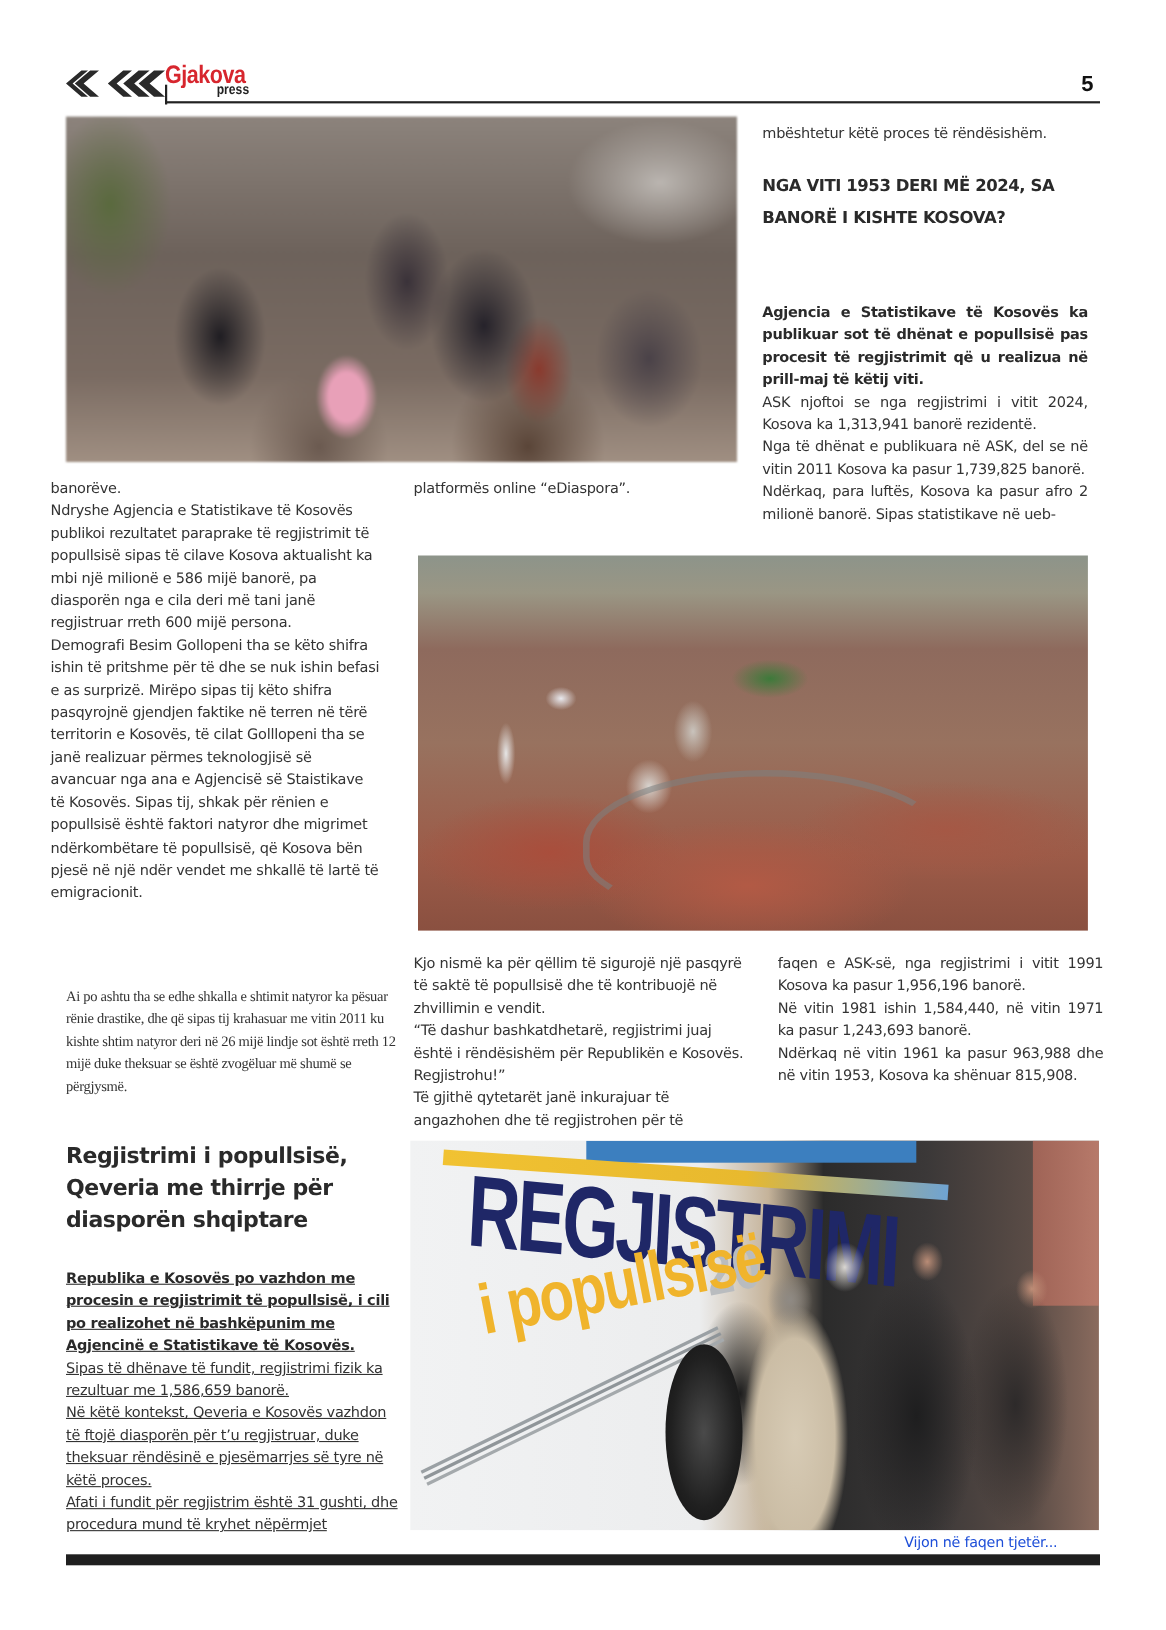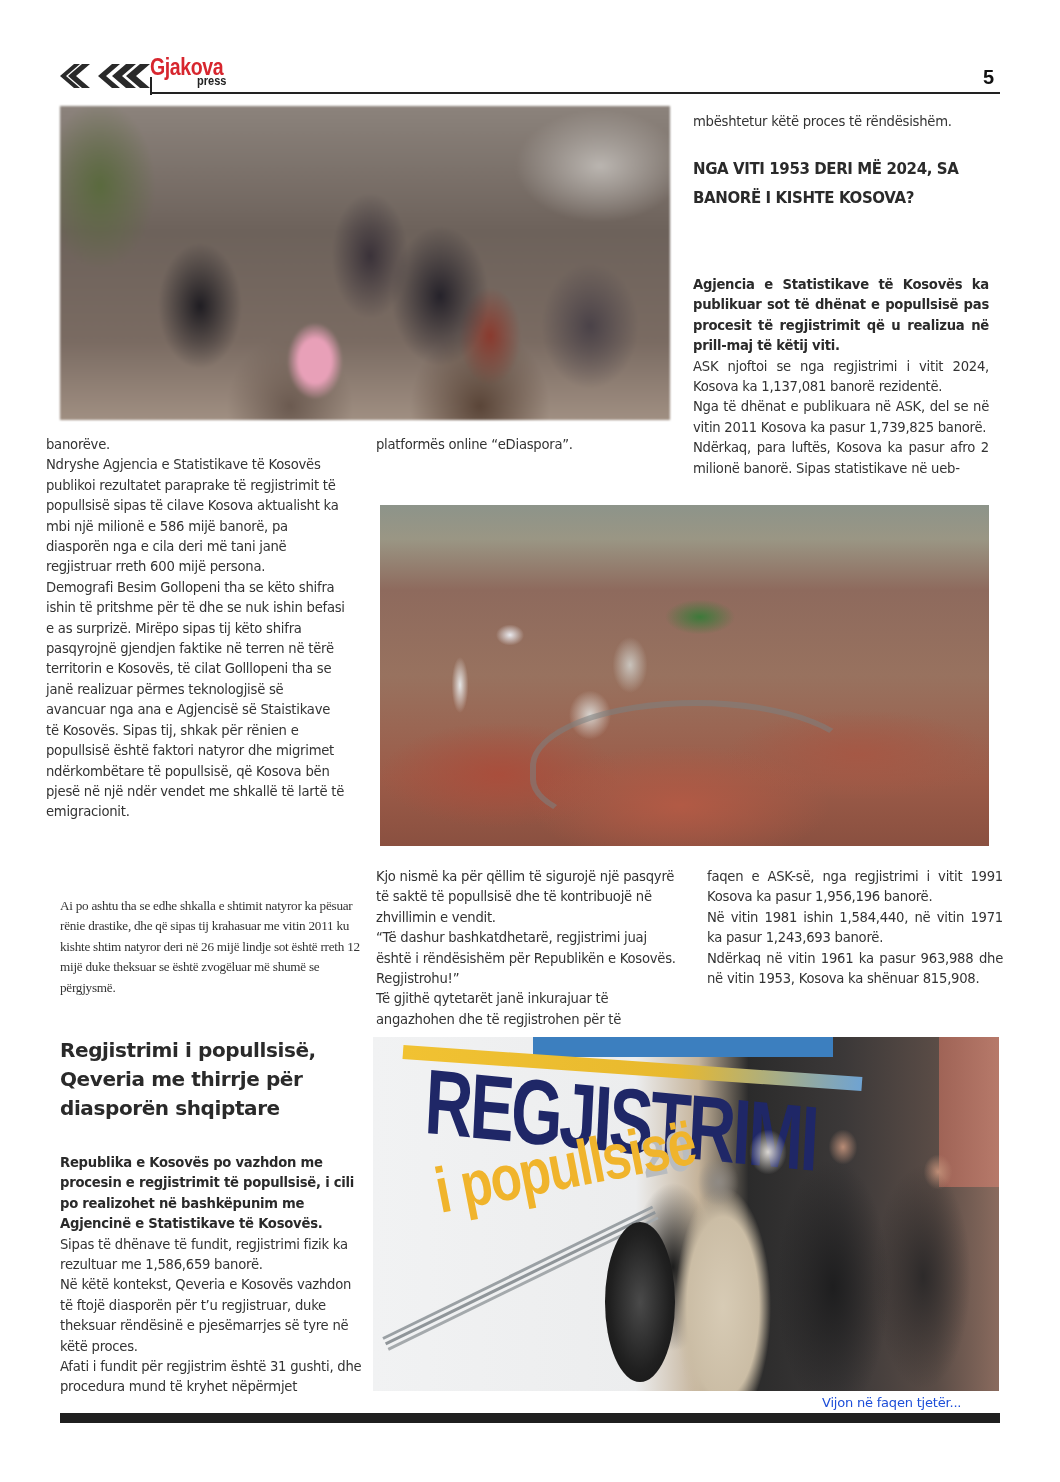--- a/index.html
+++ b/index.html
@@ -101,21 +101,21 @@
 </div>
 
 <div class="photo crowd" title="Crowd of people walking"></div>
 
 <div class="text" style="left:693px; top:112px; width:300px;">
   <p>mbështetur këtë proces të rëndësishëm.</p>
 </div>
 <div class="heading" style="left:693px; top:155px; width:300px; font-size:15px; line-height:29px;">NGA VITI 1953 DERI MË 2024, SA BANORË I KISHTE KOSOVA?</div>
 <div class="text justify" style="left:693px; top:275px; width:296px;">
   <p class="bold">Agjencia e Statistikave të Kosovës ka publikuar sot të dhënat e popullsisë pas procesit të regjistrimit që u realizua në prill-maj të këtij viti.</p>
-  <p>ASK njoftoi se nga regjistrimi i vitit 2024, Kosova ka 1,137,081 banorë rezidentë.</p>
+  <p>ASK njoftoi se nga regjistrimi i vitit 2024, Kosova ka 1,313,941 banorë rezidentë.</p>
   <p>Nga të dhënat e publikuara në ASK, del se në vitin 2011 Kosova ka pasur 1,739,825 banorë.</p>
   <p>Ndërkaq, para luftës, Kosova ka pasur afro 2 milionë banorë. Sipas statistikave në ueb-</p>
 </div>
 
 <div class="text" style="left:46px; top:435px; width:300px;">
   <p>banorëve.</p>
   <p>Ndryshe Agjencia e Statistikave të Kosovës publikoi rezultatet paraprake të regjistrimit të popullsisë sipas të cilave Kosova aktualisht ka mbi një milionë e 586 mijë banorë, pa diasporën nga e cila deri më tani janë regjistruar rreth 600 mijë persona.</p>
   <p>Demografi Besim Gollopeni tha se këto shifra ishin të pritshme për të dhe se nuk ishin befasi e as surprizë. Mirëpo sipas tij këto shifra pasqyrojnë gjendjen faktike në terren në tërë territorin e Kosovës, të cilat Golllopeni tha se janë realizuar përmes teknologjisë së avancuar nga ana e Agjencisë së Staistikave të Kosovës. Sipas tij, shkak për rënien e popullsisë është faktori natyror dhe migrimet ndërkombëtare të popullsisë, që Kosova bën pjesë në një ndër vendet me shkallë të lartë të emigracionit.</p>
 </div>
 <div class="text" style="left:60px; top:896px; width:300px;font-family:Liberation Serif, serif;">
@@ -134,21 +134,21 @@
   <p>Të gjithë qytetarët janë inkurajuar të angazhohen dhe të regjistrohen për të</p>
 </div>
 
 <div class="text justify" style="left:707px; top:867px; width:296px;">
   <p>faqen e ASK-së, nga regjistrimi i vitit 1991 Kosova ka pasur 1,956,196 banorë.</p>
   <p>Në vitin 1981 ishin 1,584,440, në vitin 1971 ka pasur 1,243,693 banorë.</p>
   <p>Ndërkaq në vitin 1961 ka pasur 963,988 dhe në vitin 1953, Kosova ka shënuar 815,908.</p>
 </div>
 
 <div class="heading" style="left:60px; top:1036px; width:300px; font-size:20px; line-height:29px;">Regjistrimi i popullsisë, Qeveria me thirrje për diasporën shqiptare</div>
-<div class="text" style="left:60px; top:1153px; width:305px;">
+<div class="text" style="left:60px; top:1153px; width:305px;text-decoration:underline;">
   <p class="bold">Republika e Kosovës po vazhdon me procesin e regjistrimit të popullsisë, i cili po realizohet në bashkëpunim me Agjencinë e Statistikave të Kosovës.</p>
   <p>Sipas të dhënave të fundit, regjistrimi fizik ka rezultuar me 1,586,659 banorë.</p>
   <p>Në këtë kontekst, Qeveria e Kosovës vazhdon të ftojë diasporën për t’u regjistruar, duke theksuar rëndësinë e pjesëmarrjes së tyre në këtë proces.</p>
   <p>Afati i fundit për regjistrim është 31 gushti, dhe procedura mund të kryhet nëpërmjet</p>
 </div>
 
 <div class="photo bus" title="Population census bus with people">
   <div class="bus-top"></div>
   <div class="bus-stripe"></div>
   <div class="bus-title">REGJISTRIMI</div>

